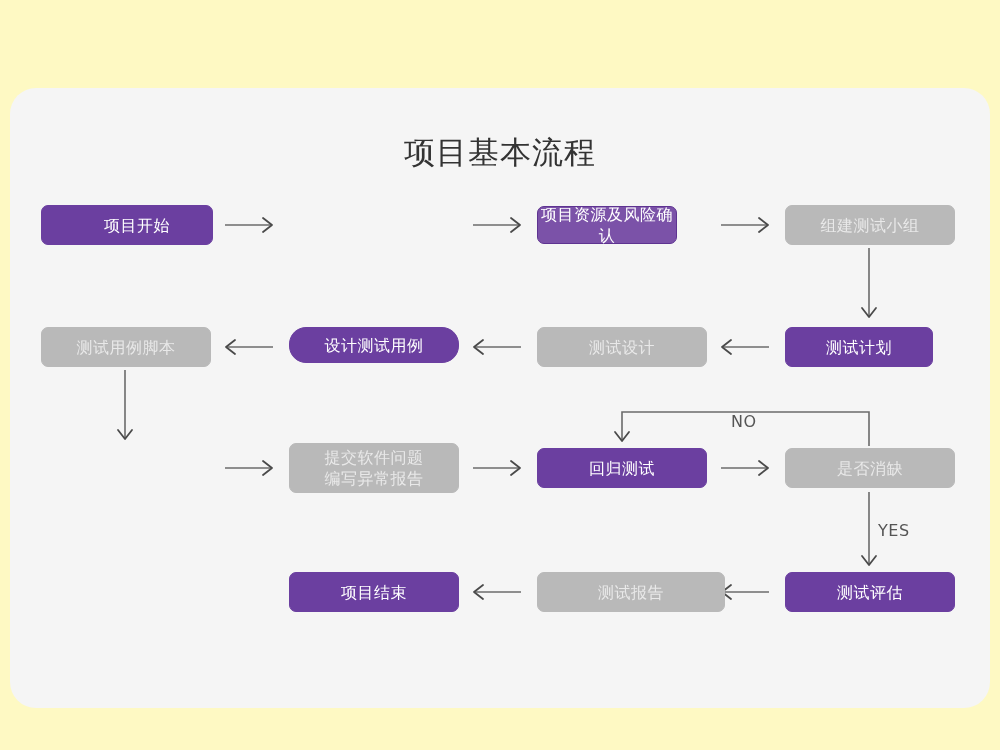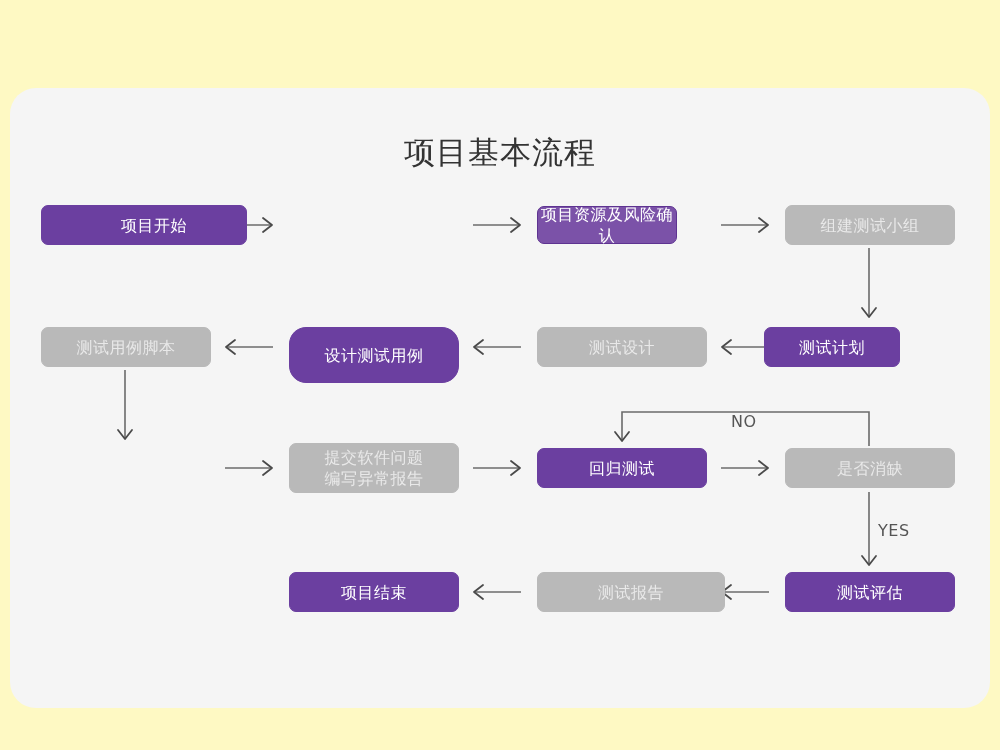--- a/index.html
+++ b/index.html
@@ -170,28 +170,28 @@
     </g>
     <g>
       <line x1="521" y1="592" x2="474" y2="592"></line>
       <polyline class="head" points="483,585 474,592 483,599"></polyline>
     </g>
   </svg>
 
   <div class="edge-label" style="left:731px; top:412px;">NO</div>
   <div class="edge-label" style="left:878px; top:521px;">YES</div>
 
-  <div class="node purple" style="left:41px; top:205px; width:206px; height:40px;padding-left:20px;">项目开始</div>
+  <div class="node purple" style="left:41px; top:205px; width:172px; height:40px;padding-left:20px;">项目开始</div>
   <div class="node purple-outline" style="left:537px; top:206px; width:140px; height:38px;">项目资源及风险确认</div>
   <div class="node gray" style="left:785px; top:205px; width:170px; height:40px;">组建测试小组</div>
 
   <div class="node gray" style="left:41px; top:327px; width:170px; height:40px;">测试用例脚本</div>
-  <div class="node purple" style="left:289px; top:327px; width:170px; height:56px;border-radius:17px;">设计测试用例</div>
+  <div class="node purple" style="left:289px; top:327px; width:170px; height:36px;border-radius:17px;">设计测试用例</div>
   <div class="node gray" style="left:537px; top:327px; width:170px; height:40px;">测试设计</div>
-  <div class="node purple" style="left:764px; top:327px; width:136px; height:40px;">测试计划</div>
+  <div class="node purple" style="left:785px; top:327px; width:148px; height:40px;">测试计划</div>
 
   <div class="node gray" style="left:289px; top:443px; width:170px; height:50px; white-space:pre-line;">提交软件问题
 编写异常报告</div>
   <div class="node purple" style="left:537px; top:448px; width:170px; height:40px;">回归测试</div>
   <div class="node gray" style="left:785px; top:448px; width:170px; height:40px;">是否消缺</div>
 
   <div class="node purple" style="left:289px; top:572px; width:170px; height:40px;">项目结束</div>
   <div class="node gray" style="left:537px; top:572px; width:188px; height:40px;">测试报告</div>
   <div class="node purple" style="left:785px; top:572px; width:170px; height:40px;">测试评估</div>
 

